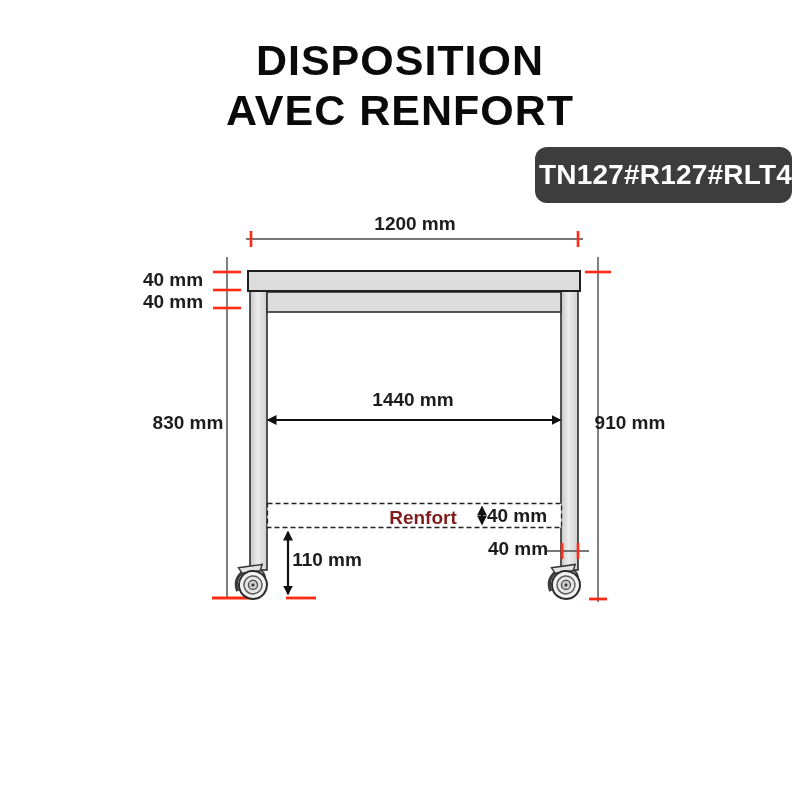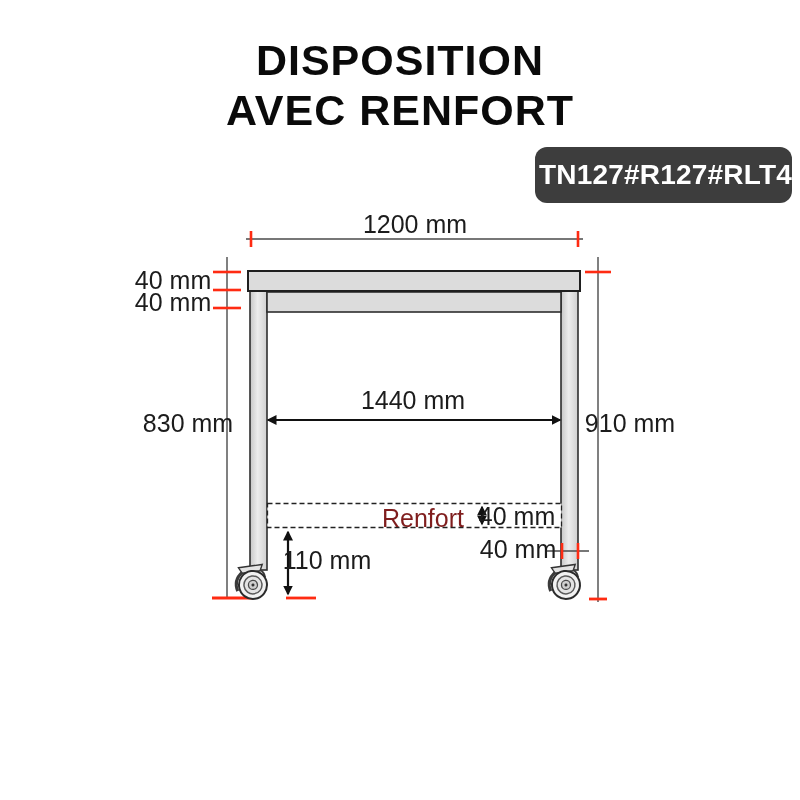--- a/index.html
+++ b/index.html
@@ -14,21 +14,21 @@
   }
   .badge{
     position:absolute;left:535px;top:147px;width:257px;height:56px;
     background:#3d3d3d;border-radius:12px;display:flex;align-items:center;
     justify-content:flex-end;color:#ffffff;font-size:28px;font-weight:700;
     letter-spacing:0.2px;
   }
   .diagram-svg{position:absolute;left:0;top:0;}
   .dim-label{
     position:absolute;transform:translate(-50%,-50%);
-    font-size:25px;color:#1c1c1c;white-space:nowrap;
+    font-size:19px;color:#1c1c1c;white-space:nowrap;font-weight:bold;
   }
   .dim-label.muted{color:#7f1d1d;}
 </style>
 </head>
 <body>
 
 <div class="stage">
 
   <div class="title">
     <div>DISPOSITION</div>

